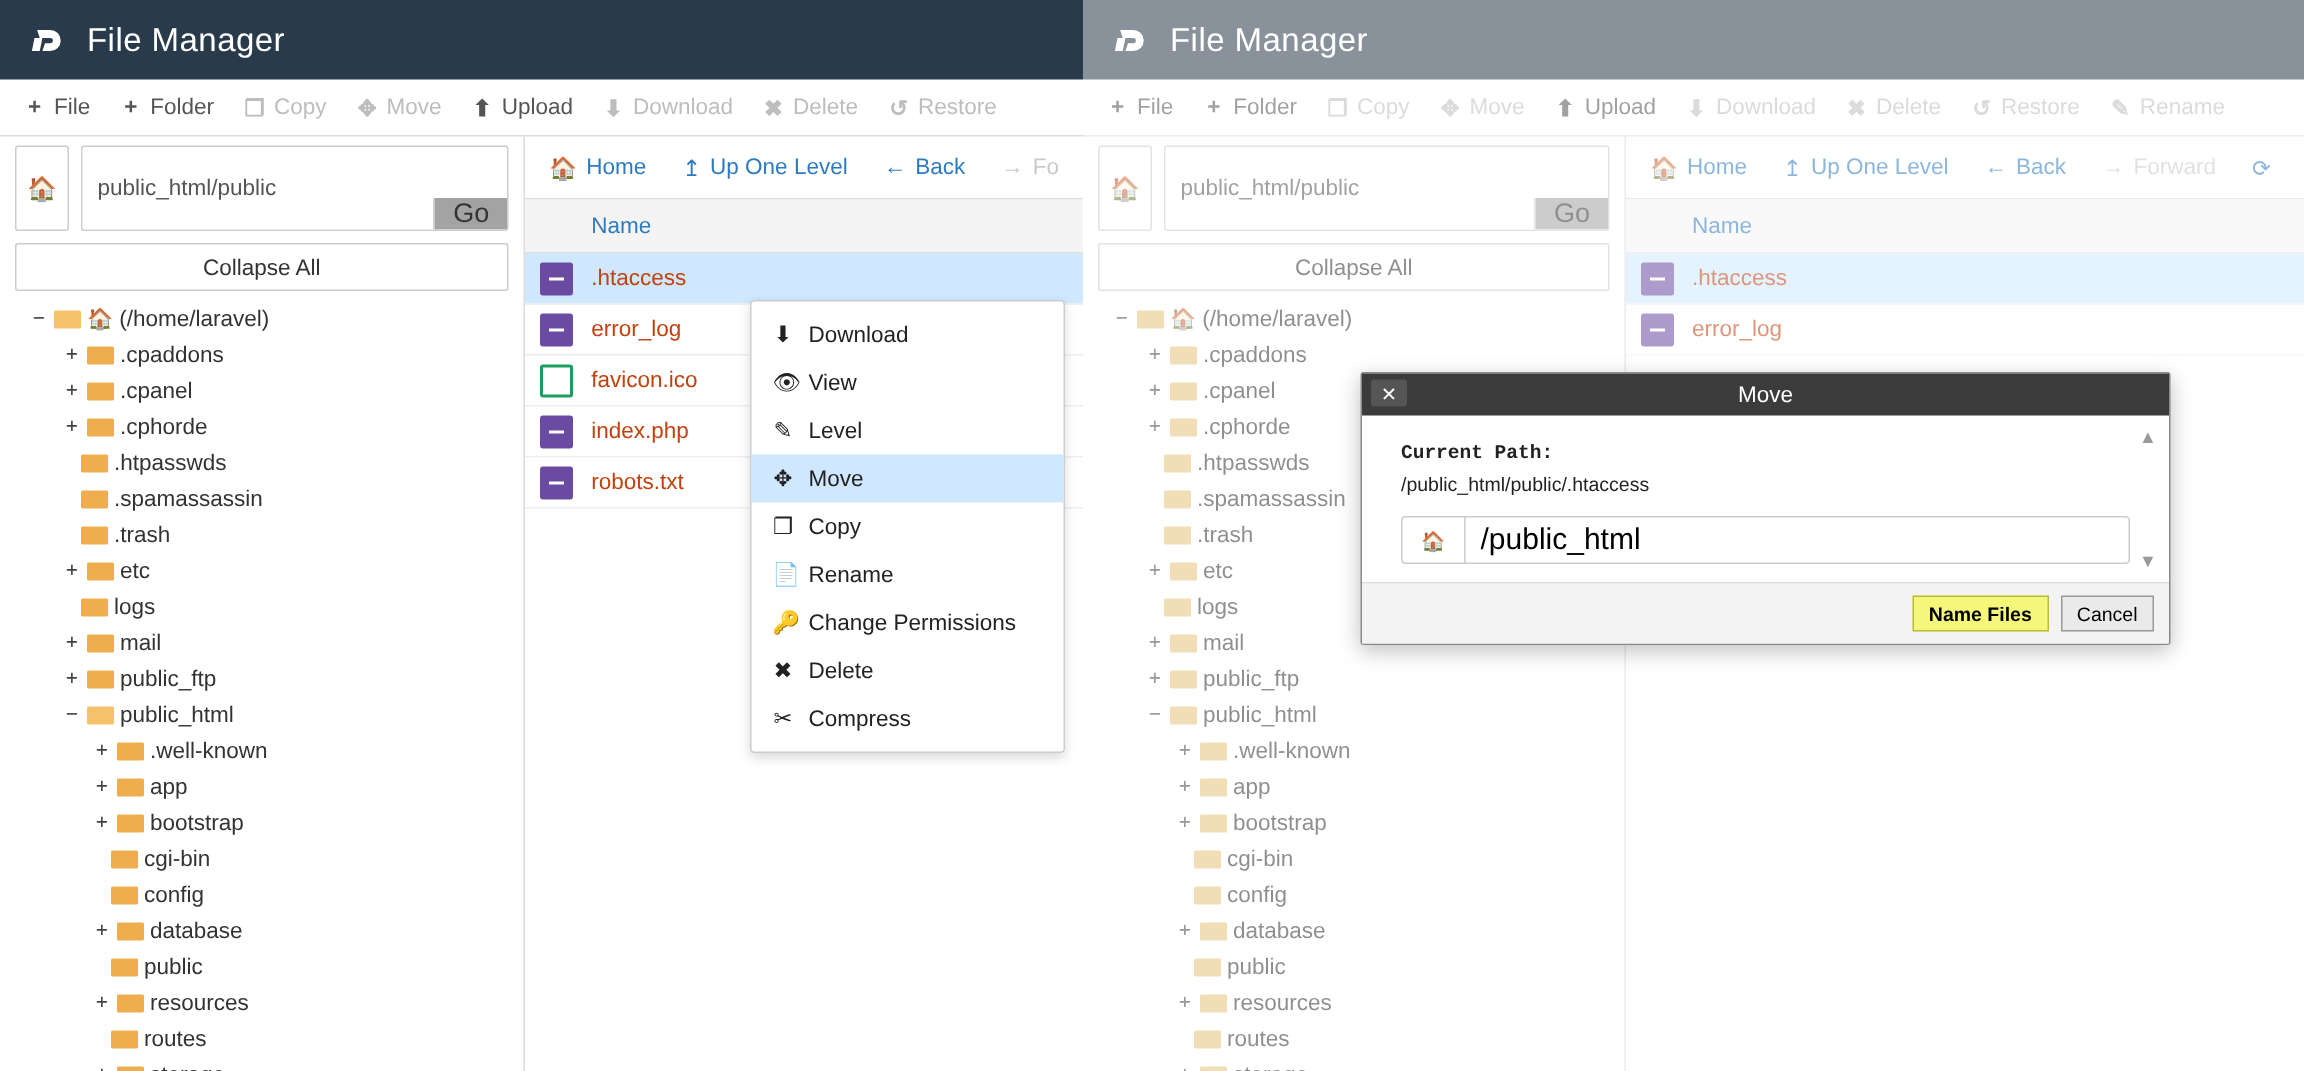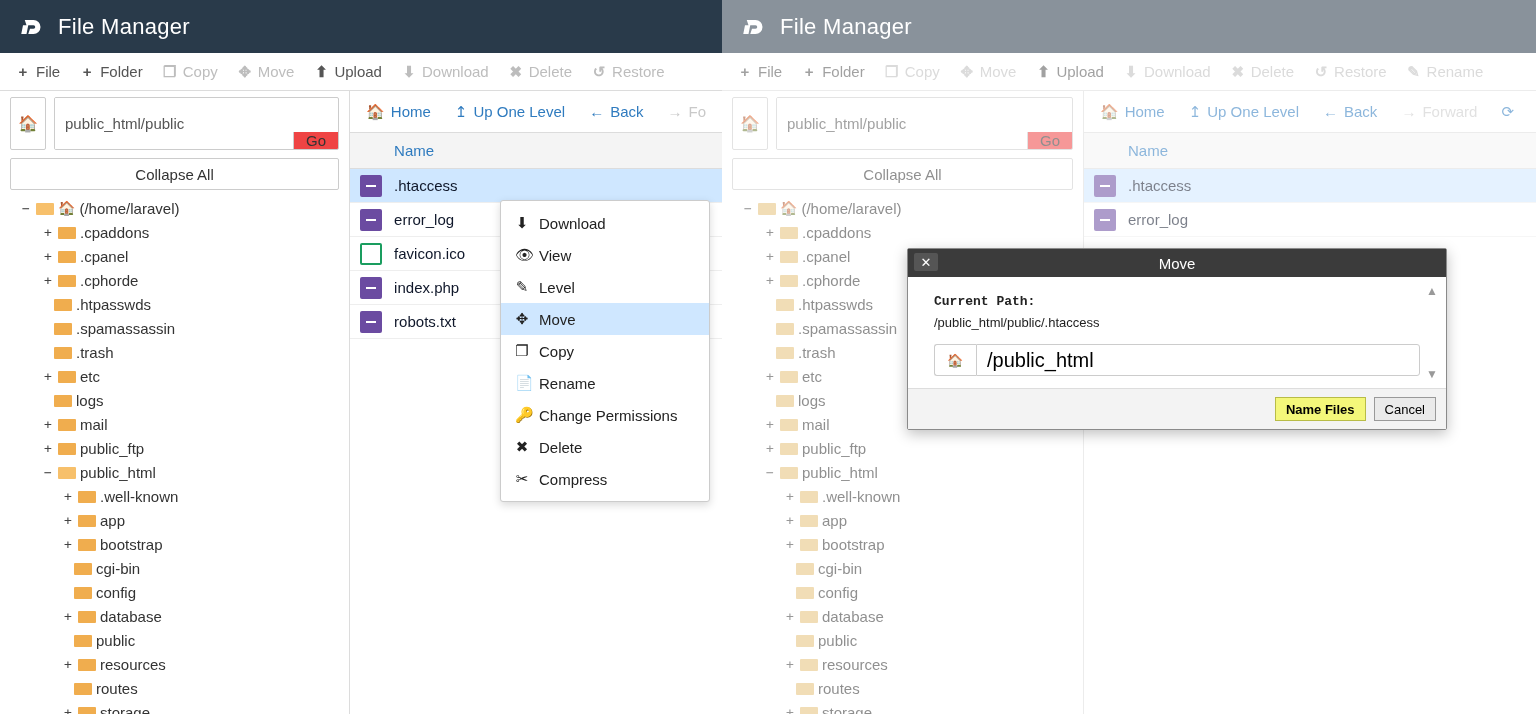--- a/index.html
+++ b/index.html
@@ -17,41 +17,41 @@
   .tb-item { display:flex; align-items:center; padding:0 10px; gap:6px; cursor:pointer; }
   .tb-item.disabled { color:#bdbdbd; }
   .tb-ico { width:14px; text-align:center; font-weight:bold; }
 
   .body { display:flex; height:calc(714px - 53px - 38px); }
   .sidebar { width:362px; border-right:1px solid #dcdcdc; padding:6px 10px 0 10px; overflow:hidden; }
   .pathbar { display:flex; gap:8px; align-items:stretch; margin-bottom:8px; }
   .homebtn { width:36px; border:1px solid #ccc; border-radius:2px; display:flex; align-items:center; justify-content:center; color:#555; font-size:16px; background:#fff; cursor:pointer; }
   .pathinput { flex:1; display:flex; border:1px solid #ccc; border-radius:2px; overflow:hidden; }
   .pathinput input { flex:1; border:none; padding:6px 10px; font-size:15px; color:#555; outline:none; }
-  .gobtn { padding:0 12px; border:none; border-left:1px solid #ccc; background:#ef4444; font-size:15px; color:#333; cursor:pointer;margin-top:34px; }
+  .gobtn { padding:0 12px; border:none; border-left:1px solid #ccc; background:#a3a3a3; font-size:18px; color:#333; cursor:pointer;margin-top:34px; }
   .collapse-all { width:100%; height:32px; border:1px solid #ccc; border-radius:2px; background:#fff; font-size:15px; color:#333; cursor:pointer; margin-bottom:6px; }
 
   .tree { font-size:15px; color:#333; }
   .trow { display:flex; align-items:center; height:24px; gap:4px; cursor:pointer; }
   .tsp { display:inline-block; }
   .toggle { width:12px; text-align:center; font-family:monospace; font-size:13px; color:#444; cursor:pointer;}
   .folder-ico { width:18px; height:14px; display:inline-block; position:relative; }
   .folder-ico::before { content:""; position:absolute; left:0; top:2px; width:18px; height:12px; background:#f0ad4e; border-radius:1px; }
   .folder-ico.open::before { background:#f7c06b; }
   .folder-ico.dim::before { background:#e5c27a; }
   .home-ico-inline { font-size:14px; color:#333; }
   .tlabel { white-space:nowrap; }
   .tlabel.bold { font-weight:normal; }
 
   .content { flex:1; display:flex; flex-direction:column; }
   .nav { height:42px; border-bottom:1px solid #dcdcdc; display:flex; align-items:center; gap:24px; padding:0 16px; font-size:15px; color:#2f7bbf; }
   .nav-item { display:flex; align-items:center; gap:6px; cursor:pointer; white-space:nowrap; }
   .nav-item.disabled { color:#c9c9c9; }
   .thead { height:36px; background:#f4f4f4; border-bottom:1px solid #dcdcdc; display:flex; align-items:center; padding-left:44px; font-size:15px; color:#2f7bbf; }
-  .frow { height:34px; display:flex; align-items:center; padding-left:10px; font-size:15px; color:#0f172a; border-bottom:1px solid #eee; cursor:pointer;}
+  .frow { height:34px; display:flex; align-items:center; padding-left:10px; font-size:15px; color:#c2410c; border-bottom:1px solid #eee; cursor:pointer;}
   .frow.selected { background:#cfe7ff; }
   .fico { width:22px; height:22px; margin-right:12px; display:flex; align-items:center; justify-content:center; border-radius:2px;}
   .fico.purple { background:#6b4ba1; }
   .fico.green { border:2px solid #1a9d5f; }
   .docbar{ width:10px; height:2px; background:#fff;}
 
   .ctx { position:absolute; background:#fff; border:1px solid #ccc; border-radius:3px; box-shadow:0 3px 8px rgba(0,0,0,.15); padding:6px 0; width:210px; z-index:50;}
   .ctx-item { height:32px; display:flex; align-items:center; gap:10px; padding:0 14px; font-size:15px; color:#222; cursor:pointer;}
   .ctx-item.hover { background:#cfe7ff; }
   .ctx-ico { width:14px; text-align:center; }

